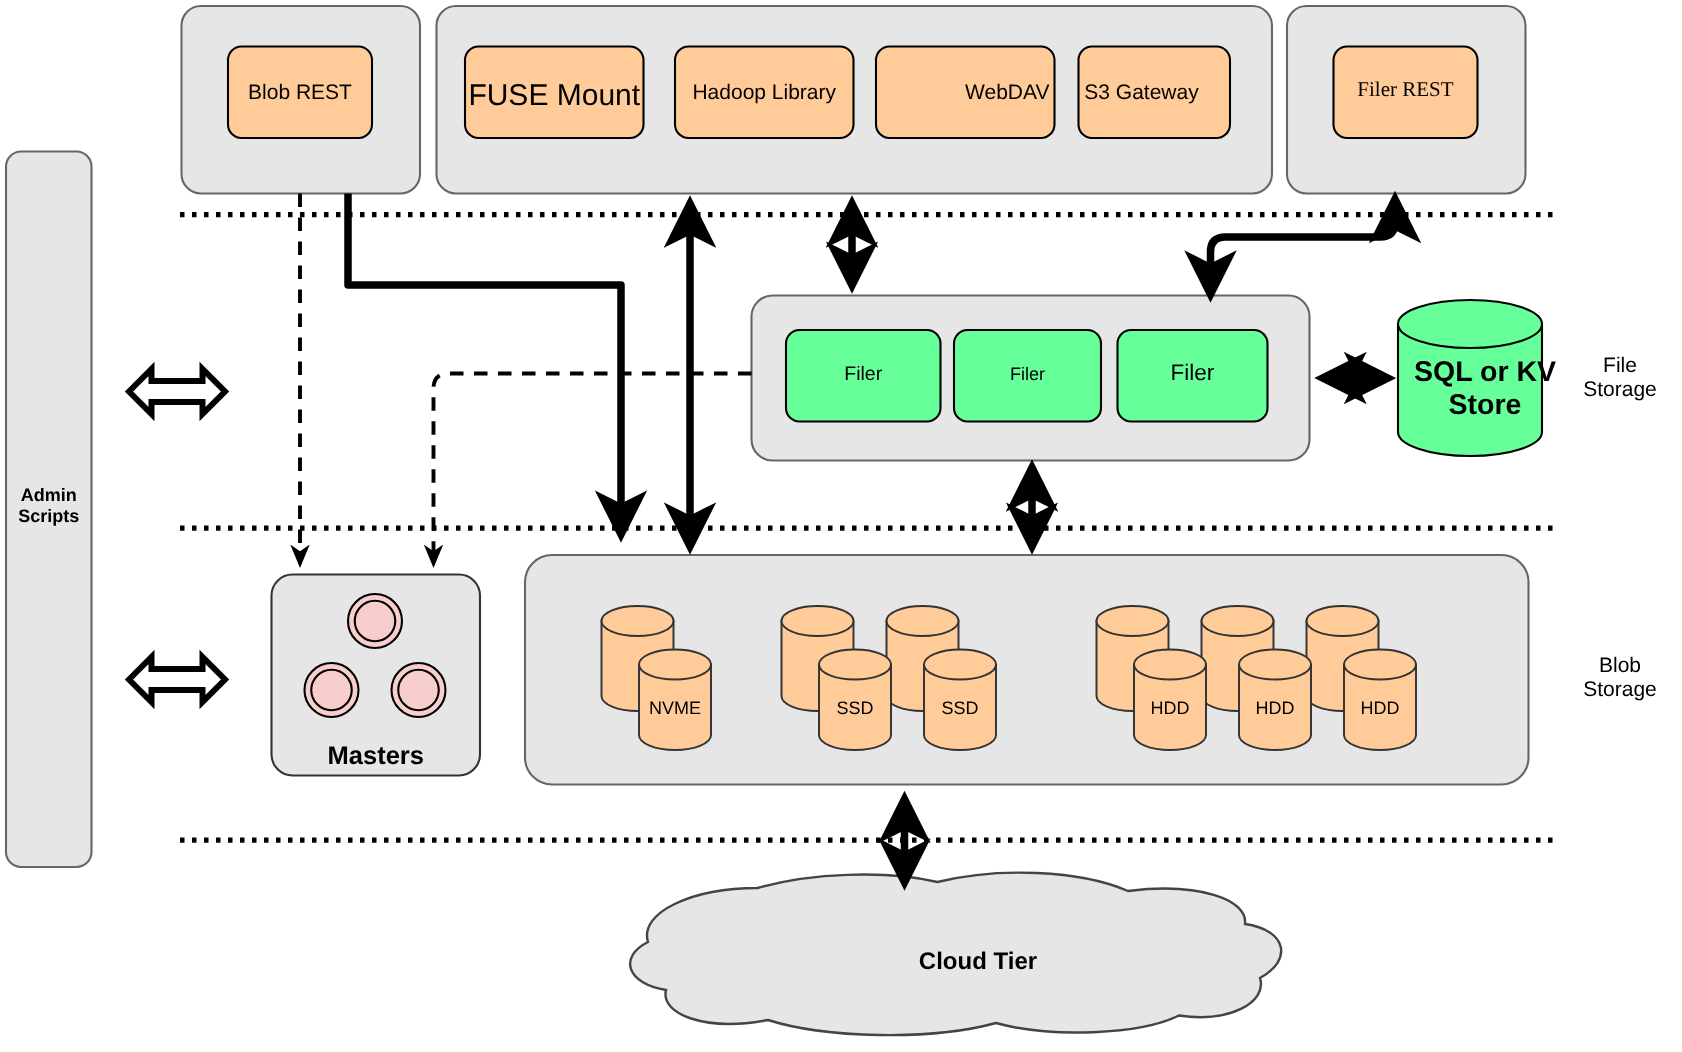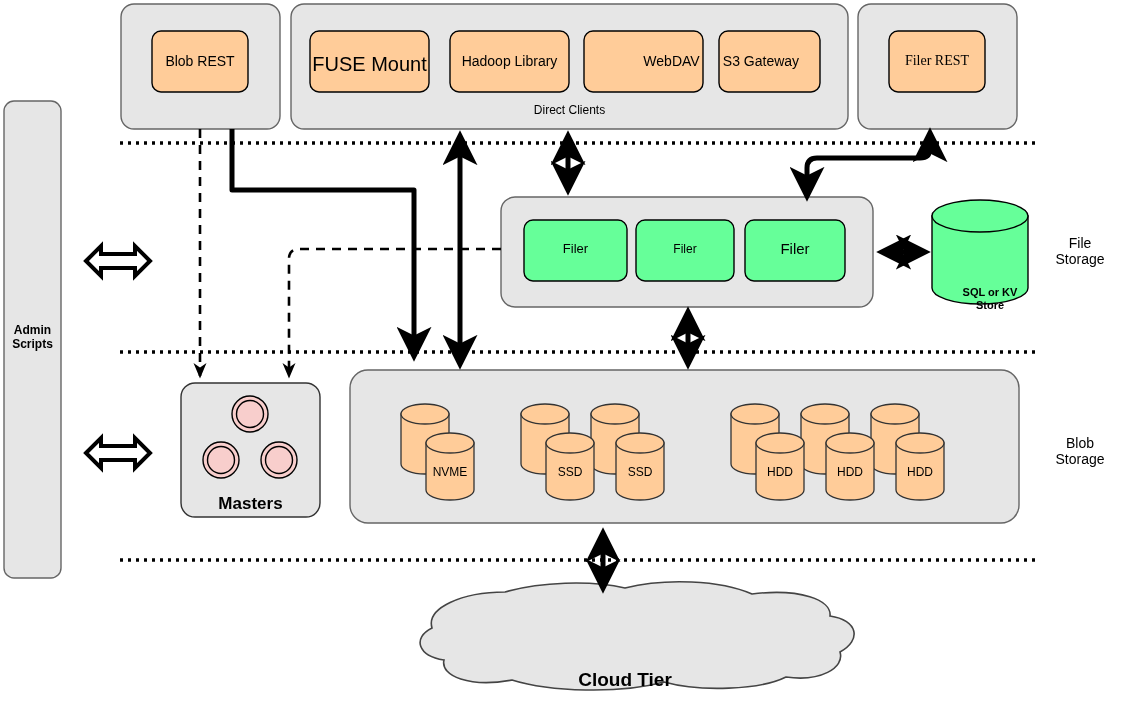--- a/index.html
+++ b/index.html
@@ -220,31 +220,30 @@
   <div class="lbl" style="left:152px;top:53px;width:96px;font-size:14px;">Blob REST</div>
 
   <div class="lbl" style="left:310px;top:53px;width:119px;font-size:20px;text-align:center;">FUSE Mount</div>
 
   <div class="lbl" style="left:450px;top:53px;width:119px;font-size:14px;">Hadoop Library</div>
 
   <div class="lbl" style="left:584px;top:53px;width:119px;font-size:14px;padding-left:28px;">WebDAV</div>
 
   <div class="lbl" style="left:719px;top:53px;width:84px;font-size:14px;">S3 Gateway</div>
 
-  <div class="lbl" style="left:291px;top:104px;width:557px;font-size:12px;">Direct Clients</div>
 
   <div class="lbl" style="left:889px;top:53px;width:96px;font-size:14px;font-family:Liberation Serif, serif;">Filer REST</div>
 
   <div class="lbl" style="left:524px;top:242px;width:103px;font-size:13px;">Filer</div>
 
   <div class="lbl" style="left:636px;top:243px;width:98px;font-size:12px;">Filer</div>
 
   <div class="lbl" style="left:745px;top:240px;width:100px;font-size:15px;">Filer</div>
 
-  <div class="lbl b" style="left:932px;top:238px;width:116px;font-size:11px;margin-top:48px;">SQL or KV
+  <div class="lbl b" style="left:932px;top:238px;width:116px;font-size:19px;">SQL or KV
 Store</div>
 
   <div class="lbl" style="left:1040px;top:235px;width:80px;font-size:14px;">File
 Storage</div>
 
   <div class="lbl b" style="left:181px;top:494px;width:139px;font-size:17px;">Masters</div>
 
   <div class="lbl" style="left:426px;top:466px;width:48px;font-size:12px;">NVME</div>
 
   <div class="lbl" style="left:546px;top:466px;width:48px;font-size:12px;">SSD</div>
@@ -253,15 +252,15 @@
 
   <div class="lbl" style="left:756px;top:466px;width:48px;font-size:12px;">HDD</div>
 
   <div class="lbl" style="left:826px;top:466px;width:48px;font-size:12px;">HDD</div>
 
   <div class="lbl" style="left:896px;top:466px;width:48px;font-size:12px;">HDD</div>
 
   <div class="lbl" style="left:1040px;top:435px;width:80px;font-size:14px;text-align:center;">Blob
 Storage</div>
 
-  <div class="lbl b" style="left:545px;top:633px;width:160px;font-size:19px;margin-top:36px;">Cloud Tier</div>
+  <div class="lbl b" style="left:572px;top:633px;width:160px;font-size:16px;">Cloud Tier</div>
 
 </div>
 
 </body></html>

